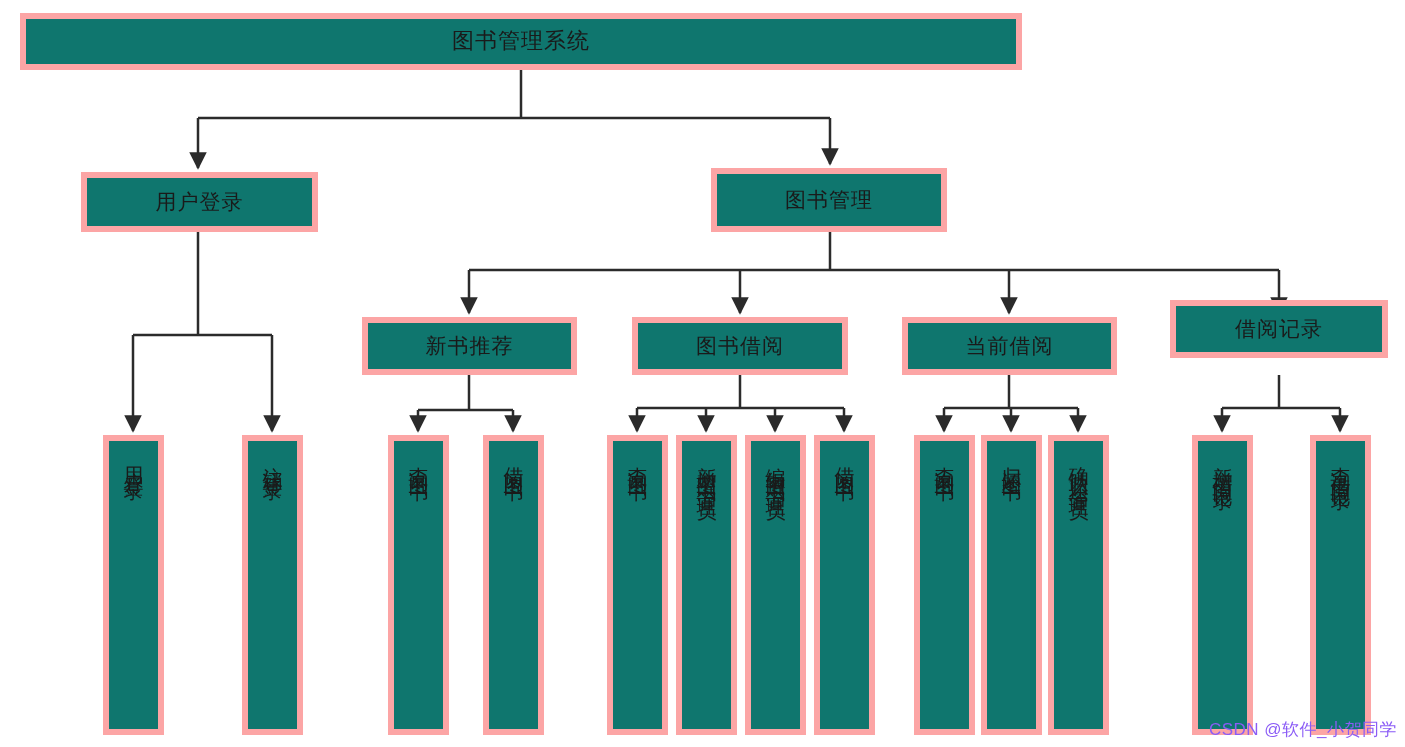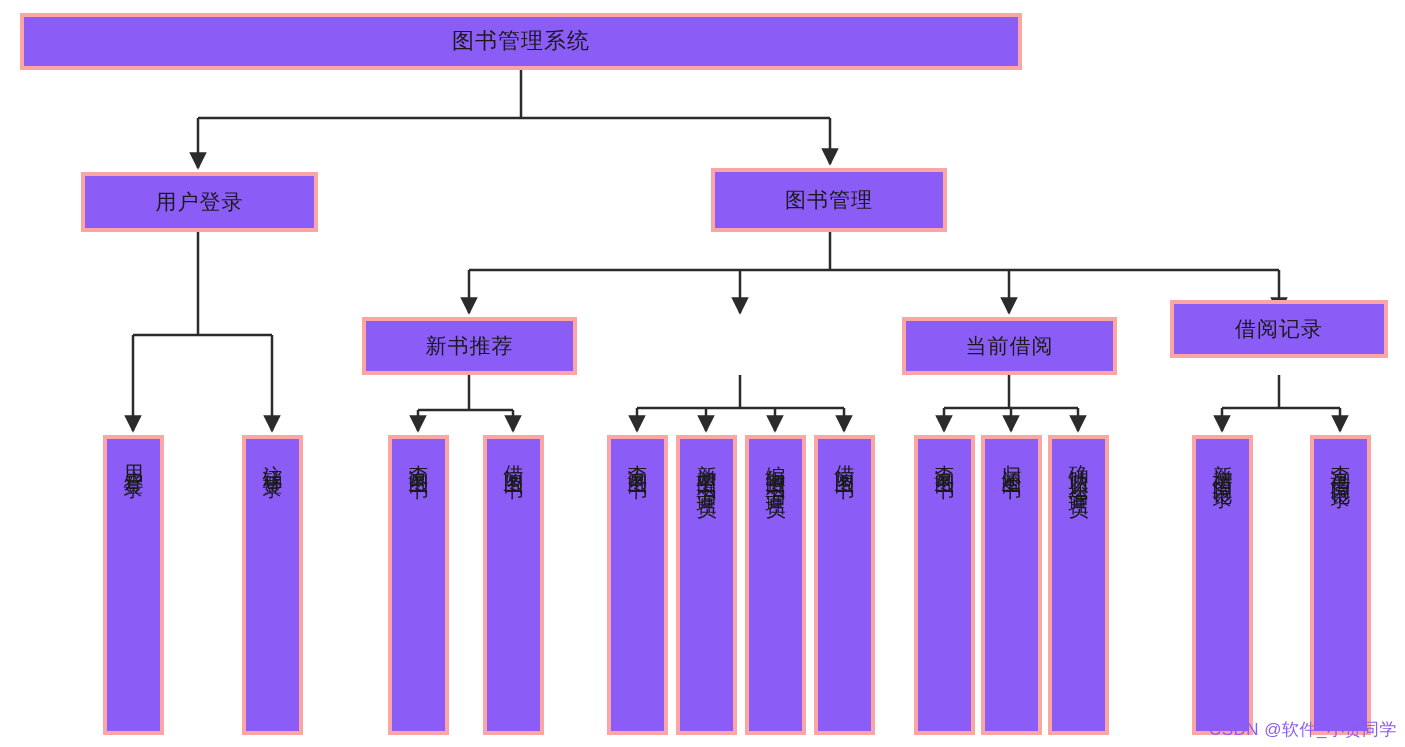--- a/index.html
+++ b/index.html
@@ -22,22 +22,22 @@
     position: absolute;
     left: 0;
     top: 0;
     width: 1405px;
     height: 747px;
     pointer-events: none;
   }
   .node {
     position: absolute;
     box-sizing: border-box;
-    border: 4px solid #fca5a5;
-    background: #8b5cf6;
+    border: 6px solid #fca5a5;
+    background: #0f766e;
     display: flex;
     align-items: center;
     justify-content: center;
     color: #1a1a1a;
   }
   .node.horiz {
     font-size: 21px;
     letter-spacing: 1px;
     line-height: 1.2;
     white-space: nowrap;
@@ -131,20 +131,23 @@
   <div class="node horiz" style="left:81px; top:172px; width:237px; height:60px;">
     <span>用户登录</span>
   </div>
   <div class="node horiz" style="left:711px; top:168px; width:236px; height:64px;text-align:center;">
     <span>图书管理</span>
   </div>
 
   <div class="node horiz" style="left:362px; top:317px; width:215px; height:58px;">
     <span>新书推荐</span>
   </div>
+  <div class="node horiz" style="left:632px; top:317px; width:216px; height:58px;">
+    <span>图书借阅</span>
+  </div>
   <div class="node horiz" style="left:902px; top:317px; width:215px; height:58px;">
     <span>当前借阅</span>
   </div>
   <div class="node horiz" style="left:1170px; top:300px; width:218px; height:58px;">
     <span>借阅记录</span>
   </div>
 
   <div class="node leaf" style="left:103px; top:435px; width:61px; height:300px;">
     <span class="vtext">用户登录</span>
   </div>

